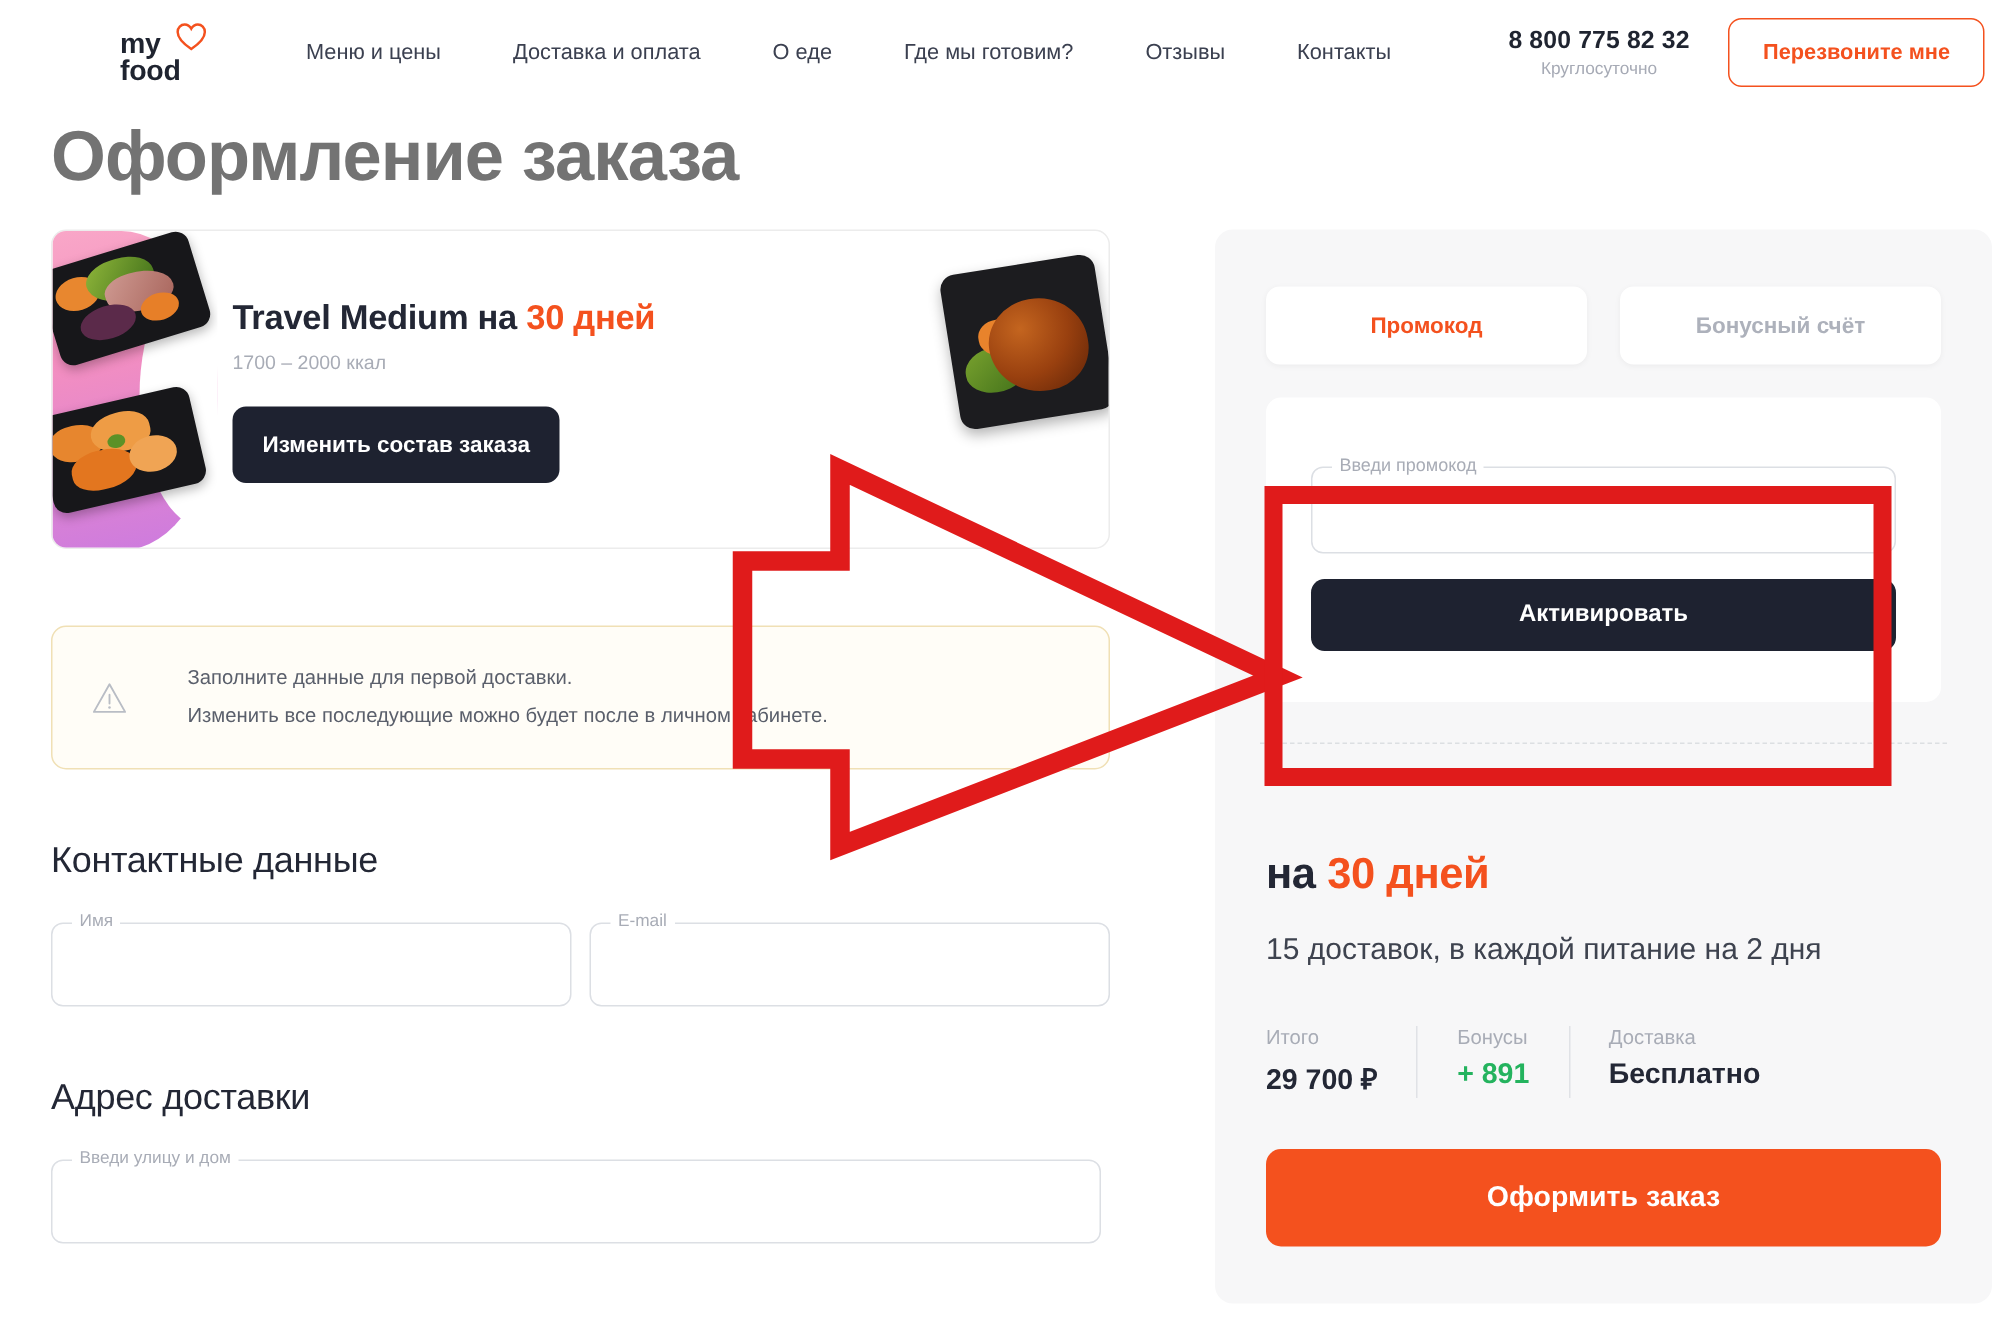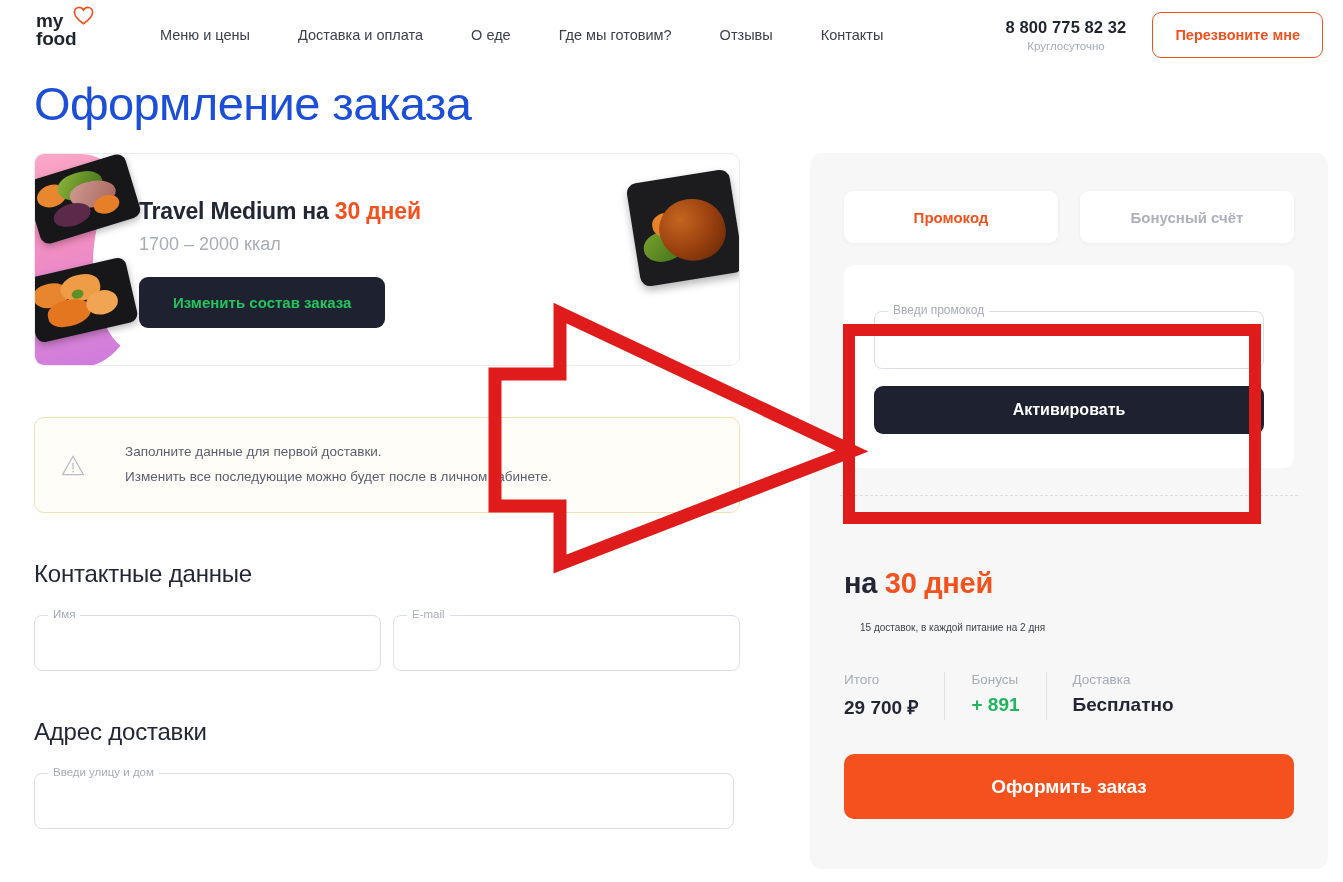--- a/index.html
+++ b/index.html
@@ -15,22 +15,24 @@
     font-family: "Liberation Sans", sans-serif;
     background: #ffffff;
     color: #232735;
     position: relative;
   }
 
   
   .header {
     height: 70px;
     display: flex;
+    align-items: center;
     padding: 0 20px 0 34px;
     position: relative;
+    margin-left: 44px;
   }
 
   .logo {
     width: 78px;
     height: 52px;
     position: relative;
     flex: 0 0 auto;
     margin-right: 42px;
   }
   .logo-text {
@@ -94,23 +96,23 @@
     font-size: 14.5px;
     font-weight: 700;
     cursor: pointer;
     white-space: nowrap;
     font-family: inherit;
   }
 
   
   .page-title {
     font-size: 47px;
-    font-weight: 400;
+    font-weight: 700;
     letter-spacing: -0.6px;
-    color: #1d4ed8;
+    color: #737373;
     padding: 6px 16px 0 34px;
   }
 
   
   .layout {
     display: flex;
     align-items: flex-start;
     margin-top: 22px;
     gap: 70px;
   }
@@ -155,41 +157,41 @@
     border-radius: 9px;
     overflow: hidden;
     box-shadow: 0 3px 7px rgba(0,0,0,.28);
   }
   .tray-1 { left: -4px; top: 12px; transform: rotate(-17deg); }
   .tray-2 { left: -6px; top: 113px; transform: rotate(-13deg); }
   .tray-food { position: absolute; border-radius: 50%; }
 
   .plan-body {
     position: absolute;
-    left: 104px; top: 44px;
+    left: 120px; top: 44px;
   }
   .plan-title {
     font-size: 23px;
     font-weight: 700;
     color: #232735;
     letter-spacing: -0.2px;
   }
   .plan-title .accent { color: #f4511e; }
   .plan-kcal {
-    font-size: 18px;
+    font-size: 13px;
     color: #a8acb6;
     margin-top: 9px;
   }
   .plan-edit-btn {
     margin-top: 22px;
     background: #1e2230;
-    color: #22c55e;
+    color: #ffffff;
     border: none;
     border-radius: 9px;
-    padding: 17px 34px;
+    padding: 17px 20px;
     font-size: 15px;
     font-weight: 700;
     cursor: pointer;
     font-family: inherit;
   }
   .plan-photo {
     position: absolute;
     right: 2px; top: 22px;
     width: 104px; height: 104px;
     background: #1c1c1f;
@@ -369,23 +371,22 @@
     margin-top: 26px;
     font-size: 29px;
     font-weight: 700;
     line-height: 1.4;
     letter-spacing: -0.3px;
     color: #232735;
   }
   .summary-title .accent { color: #f4511e; }
   .summary-sub {
     margin-top: 19px;
-    font-size: 10px;
+    font-size: 20px;
     color: #3e434f;
-    margin-left: 16px;
   }
 
   .totals {
     display: flex;
     margin-top: 39px;
     align-items: stretch;
   }
   .total-cell { padding-right: 26px; }
   .total-cell + .total-cell {
     border-left: 1px solid #e0e2e6;

